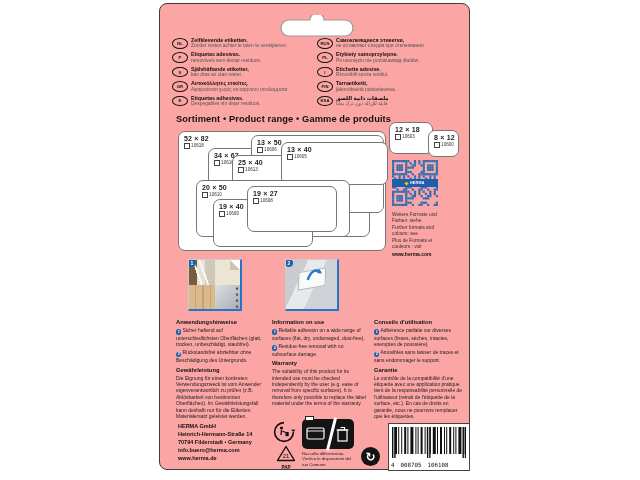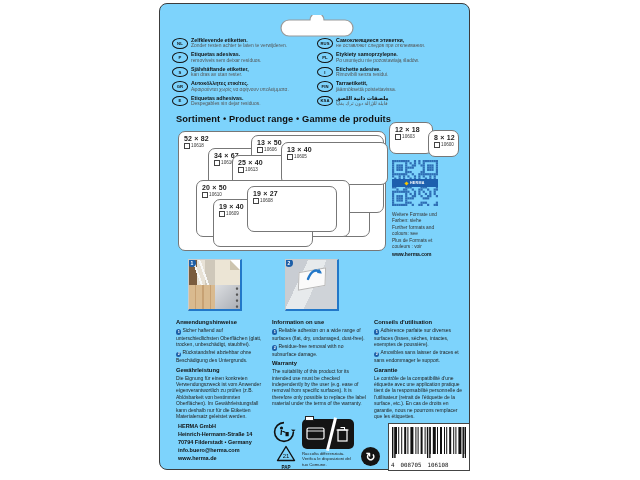--- a/index.html
+++ b/index.html
@@ -1,17 +1,17 @@
 <!DOCTYPE html>
 <html><head>
 <meta charset="utf-8">
 <style>
   html,body{margin:0;padding:0;background:#fff;}
   body{width:640px;height:480px;position:relative;font-family:"Liberation Sans","DejaVu Sans",sans-serif;overflow:hidden;}
-  .card{position:absolute;left:159px;top:3px;width:311px;height:467px;border:1.5px solid #3c3c3c;border-radius:8px;background:#7dd3fc;box-sizing:border-box;}
+  .card{position:absolute;left:159px;top:3px;width:311px;height:467px;border:1.5px solid #3c3c3c;border-radius:8px;background:#fca5a5;box-sizing:border-box;}
   .abs{position:absolute;}
 
   
   .slot{left:117px;top:11px;width:80px;height:24px;}
 
   
   .lang-col{top:33px;display:flex;flex-direction:column;gap:2.4px;}
   .lang-left{left:12px;width:142px;}
   .lang-right{left:157px;width:150px;}
   .lang-row{display:flex;gap:3px;}

